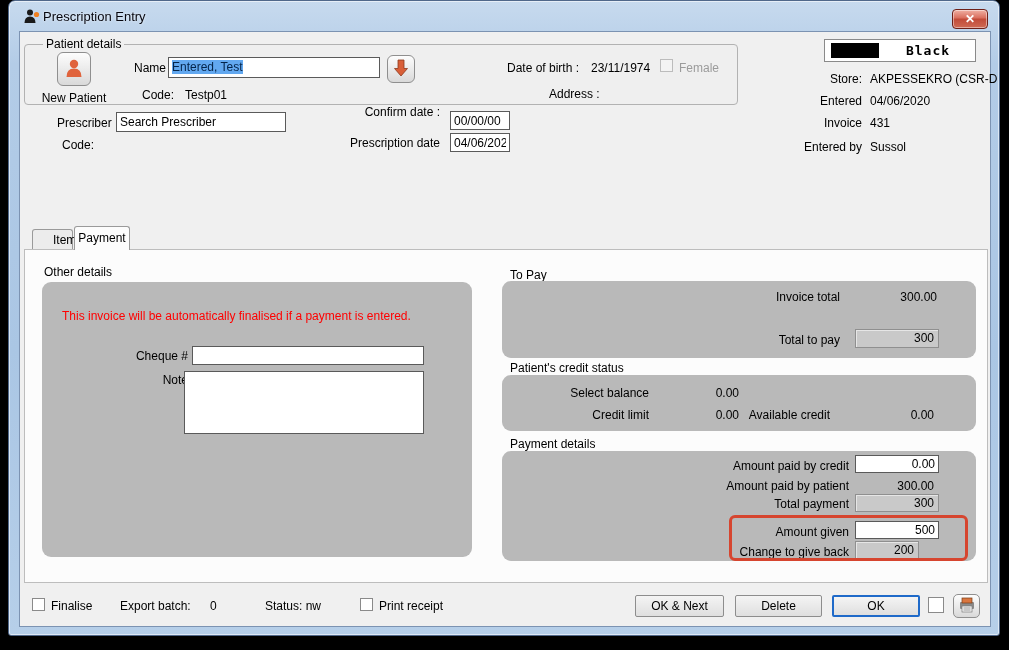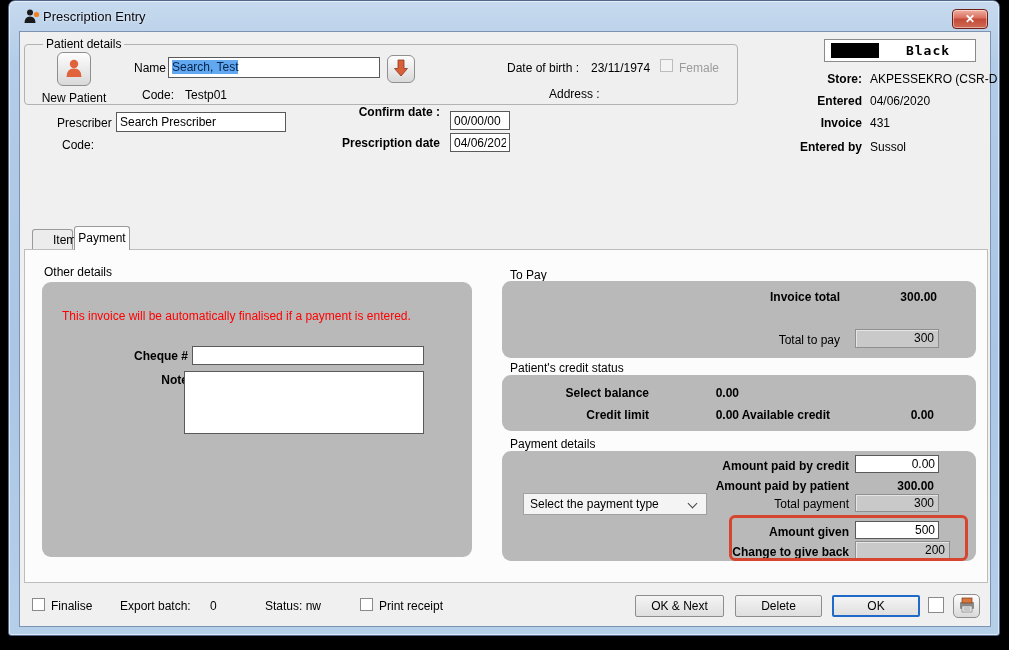--- a/index.html
+++ b/index.html
@@ -31,21 +31,21 @@
     border:1px solid #6e2018; border-radius:4px;
     color:#fff; font-weight:bold; font-size:12px; text-align:center; line-height:18px;
     box-shadow:inset 0 0 0 1px rgba(255,255,255,.45);
     cursor:pointer;
   }
   .client {
     position:absolute; left:10px; top:30px; width:972px; height:596px;
     background:#f0f0f0; border:1px solid #7c93b2;
   }
   .lbl { position:absolute; white-space:nowrap; }
-  .r { text-align:right;font-weight:bold; }
+  .r { text-align:right; }
   .b { font-weight:normal; }
   fieldset.group {
     position:absolute; left:4px; top:5px; width:714px; height:68px;
     border:1px solid #b2b2b2; border-radius:4px; background:#efefef;
   }
   fieldset.group legend { font-size:12px; margin-left:18px; padding:0 3px; }
   .tool-btn {
     position:absolute; border:1px solid #8f8f8f; border-radius:6px;
     background:linear-gradient(180deg,#fdfdfd,#d9d9d9);
     display:flex; align-items:center; justify-content:center; cursor:pointer;
@@ -142,21 +142,21 @@
       <span>
         <svg width="22" height="22" viewBox="0 0 22 22">
           <circle cx="11" cy="7" r="4.2" fill="#e0633c"></circle>
           <path d="M3.5 20 Q3.5 11.5 11 11.5 Q18.5 11.5 18.5 20 Z" fill="#e0633c"></path>
         </svg>
       </span>
     </div>
     <div class="lbl" style="left:19px;top:59px;width:70px;text-align:center;">New Patient</div>
 
     <div class="lbl" style="left:114px;top:29px;">Name</div>
-    <div class="fake-input" style="left:148px;top:25px;width:212px;height:21px;"><span class="sel">Search, Test</span></div>
+    <div class="fake-input" style="left:148px;top:25px;width:212px;height:21px;"><span class="sel">Entered, Test</span></div>
     <div class="tool-btn" style="left:367px;top:23px;width:28px;height:28px;">
       <span>
         <svg width="16" height="18" viewBox="0 0 16 18">
           <path d="M8 17 L1.5 9.5 L5 9.5 L5 1 L11 1 L11 9.5 L14.5 9.5 Z" fill="#d95f38" stroke="#8c3a1e" stroke-width="0.8"></path>
         </svg>
       </span>
     </div>
     <div class="lbl" style="left:122px;top:56px;">Code:</div>
     <div class="lbl" style="left:165px;top:56px;">Testp01</div>
 
@@ -214,31 +214,27 @@
     <div class="lbl r" style="left:659px;top:376px;width:60px;z-index:5;">0.00</div>
     <div class="lbl r" style="left:710px;top:376px;width:100px;z-index:5;">Available credit</div>
     <div class="lbl r" style="left:854px;top:376px;width:60px;z-index:5;">0.00</div>
 
     <div class="lbl" style="left:490px;top:405px;z-index:4;">Payment details</div>
     <div class="gpanel" style="left:482px;top:419px;width:474px;height:110px;z-index:4;"></div>
     <div class="lbl r" style="left:689px;top:427px;width:140px;z-index:5;">Amount paid by credit</div>
     <input class="text-input num-input" style="left: 835px; top: 423px; width: 84px; height: 18px; z-index: 5;" value="0.00">
     <div class="lbl r" style="left:689px;top:447px;width:140px;z-index:5;">Amount paid by patient</div>
     <div class="lbl r" style="left:854px;top:447px;width:60px;z-index:5;">300.00</div>
-    <div class="dropdown" style="z-index:5;">
-      <span>Select the payment type</span>
-      <span class="chev"></span>
-    </div>
     <div class="lbl r b" style="left:689px;top:465px;width:140px;z-index:5;">Total payment</div>
     <div class="sunken b" style="left:835px;top:462px;width:84px;height:18px;z-index:5;">300</div>
     <div class="hl-red" style="z-index:6;"></div>
     <div class="lbl r" style="left:689px;top:493px;width:140px;z-index:5;">Amount given</div>
     <input class="text-input num-input" style="left: 835px; top: 489px; width: 84px; height: 18px; z-index: 5;" value="500">
     <div class="lbl r" style="left:689px;top:513px;width:140px;z-index:5;">Change to give back</div>
-    <div class="sunken" style="left:835px;top:509px;width:95px;height:18px;z-index:5;">200</div>
+    <div class="sunken" style="left:835px;top:509px;width:64px;height:18px;z-index:5;">200</div>
 
     <span class="chk" style="left:12px;top:566px;"></span>
     <div class="lbl" style="left:31px;top:567px;">Finalise</div>
     <div class="lbl" style="left:100px;top:567px;">Export batch:</div>
     <div class="lbl" style="left:190px;top:567px;">0</div>
     <div class="lbl" style="left:245px;top:567px;">Status: nw</div>
     <span class="chk" style="left:340px;top:566px;"></span>
     <div class="lbl" style="left:359px;top:567px;">Print receipt</div>
     <div class="btn" style="left:615px;top:563px;width:89px;">OK &amp; Next</div>
     <div class="btn" style="left:715px;top:563px;width:87px;">Delete</div>

